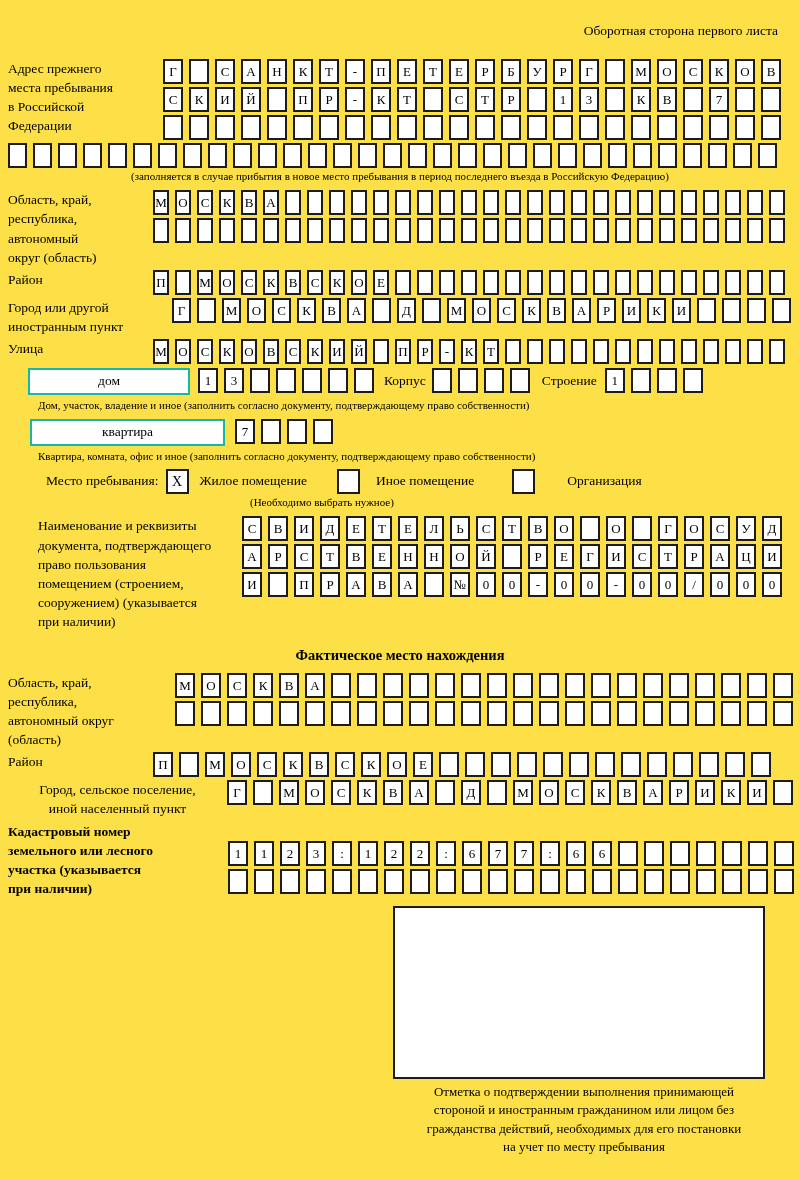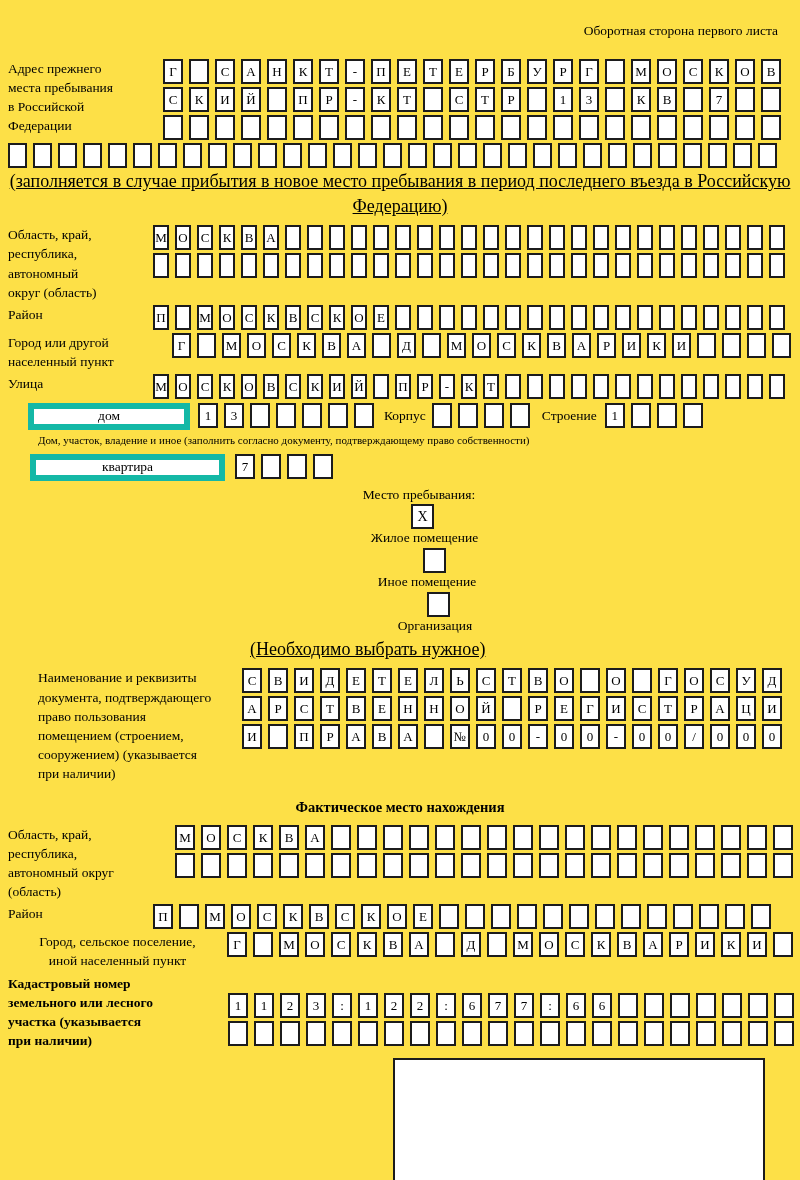--- a/index.html
+++ b/index.html
@@ -16,34 +16,34 @@
   .boxrow{display:flex;align-items:flex-start;}
   .cell{
     box-sizing:border-box;flex:none;height:25px;
     border:2px solid #1c1c1c;background:#fff;
     display:flex;align-items:center;justify-content:center;
     font-size:13px;line-height:1;
   }
   .p26 .cell{width:20px;margin-right:6px;}
   .p25 .cell{width:19px;margin-right:6px;}
   .p22 .cell{width:16px;margin-right:6px;}
-  .note{white-space:pre-line;text-align:center;font-size:18px;margin:1px 0 6px 0;text-decoration:underline;}
+  .note{white-space:pre-line;text-align:center;font-size:11px;margin:1px 0 6px 0;}
   .sect-title{text-align:center;font-weight:bold;font-size:14.5px;margin:4px 0 7px 0;}
   .widebox{
-    box-sizing:border-box;border:6px solid #14b8a6;height:27px;flex:none;
+    box-sizing:border-box;border:2px solid #14b8a6;height:27px;flex:none;
     display:flex;align-items:center;justify-content:center;background:#fff;
   }
   .caption{font-size:11px;margin:1px 0 5px 30px;}
   .inline-lbl{flex:none;align-self:center;}
   .chk{
     box-sizing:border-box;border:2px solid #1c1c1c;width:23px;height:25px;flex:none;
     display:flex;align-items:center;justify-content:center;font-size:14px;background:#fff;
     align-self:center;
   }
-  .stayrow{display:flex;align-items:center;margin:5px 0 0 38px;flex-direction:column;}
+  .stayrow{display:flex;align-items:center;margin:5px 0 0 38px;}
   .stamp-box{
     box-sizing:border-box;border:2px solid #1c1c1c;width:372px;height:173px;
     margin:8px 0 4px 385px;background:#fff;
   }
   .stamp-caption{white-space:pre-line;text-align:center;width:408px;margin-left:372px;font-size:13px;}
   .mt4{margin-top:4px;}
 </style>
 </head>
 <body>
 
@@ -274,21 +274,21 @@
         <span class="cell"></span>
         <span class="cell"></span>
         <span class="cell"></span>
         <span class="cell"></span>
         <span class="cell"></span>
       </div>
   </div>
 
   <div class="line">
     <div class="lbl" style="width:164px;">Город или другой
-населенный пункт</div>
+иностранным пункт</div>
     <div class="boxrow p25">
         <span class="cell">Г</span>
         <span class="cell"></span>
         <span class="cell">М</span>
         <span class="cell">О</span>
         <span class="cell">С</span>
         <span class="cell">К</span>
         <span class="cell">В</span>
         <span class="cell">А</span>
         <span class="cell"></span>
@@ -378,20 +378,21 @@
   <div class="line">
     <div style="width:22px;flex:none;"></div>
     <div class="widebox" style="width:195px;margin-right:10px;">квартира</div>
     <div class="boxrow p26" style="--w:22px;">
         <span class="cell">7</span>
         <span class="cell"></span>
         <span class="cell"></span>
         <span class="cell"></span>
       </div>
   </div>
+  <div class="caption">Квартира, комната, офис и иное (заполнить согласно документу, подтверждающему право собственности)</div>
 
   <div class="stayrow">
     <span>Место пребывания:</span>
     <span class="chk" style="margin-left:7px;">X</span>
     <span style="margin-left:11px;">Жилое помещение</span>
     <span class="chk" style="margin-left:30px;"></span>
     <span style="margin-left:16px;">Иное помещение</span>
     <span class="chk" style="margin-left:38px;"></span>
     <span style="margin-left:32px;">Организация</span>
   </div>

